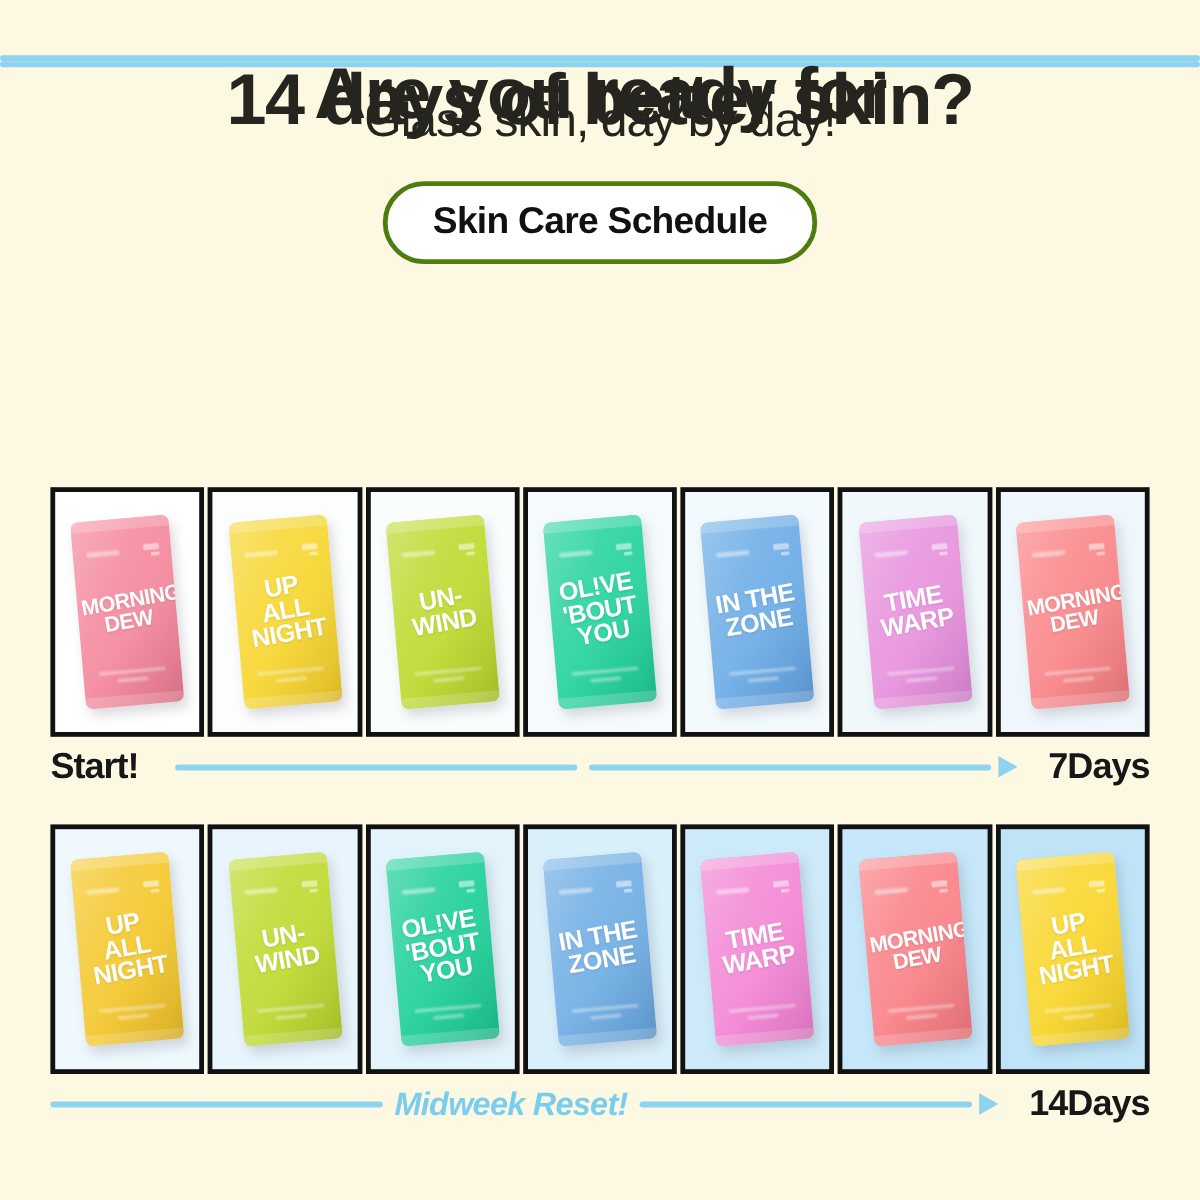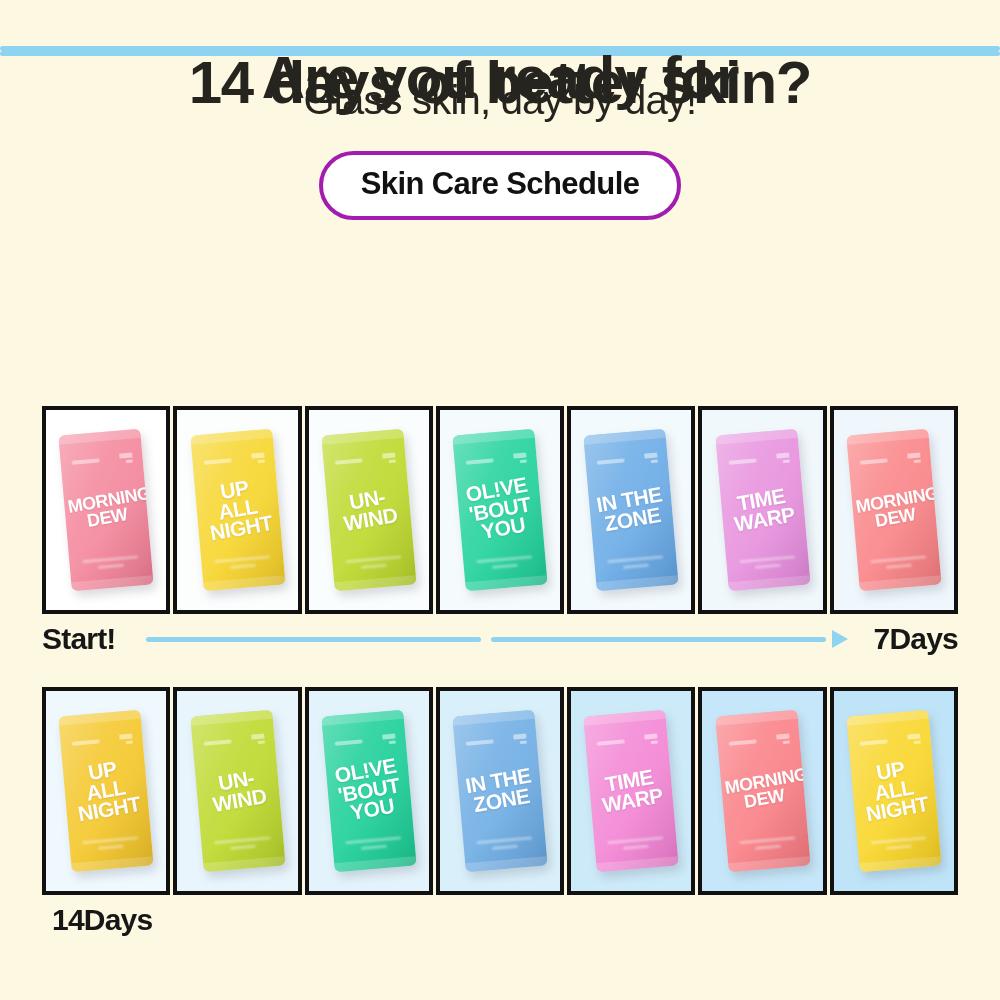--- a/index.html
+++ b/index.html
@@ -39,21 +39,21 @@
     font-weight: 400;
   }
 
   .pill-wrap {
     display: flex;
     justify-content: center;
     margin-top: 28px;
   }
   .pill {
     background: #ffffff;
-    border: 4px solid #a21caf;
+    border: 4px solid #4d7c0f;
     border-radius: 40px;
     padding: 10px 38px 12px;
     font-size: 31px;
     font-weight: 600;
     color: #111111;
     letter-spacing: -0.6px;
     line-height: 1.25;
   }
 
   
@@ -567,14 +567,20 @@
           <span>NIGHT</span>
         </div>
         <div class="footprint">
           <i></i>
           <i class="short"></i>
         </div>
       </div>
     </div>
   </div>
 <div class="progress" id="progress-2">
+    <div class="track">
+      <div class="line"></div>
+      <div class="phase">Midweek Reset!</div>
+      <div class="line"></div>
+      <div class="arrow-head"></div>
+    </div>
     <div class="edge-label end">14Days</div>
   </div>
 
 </body></html>

